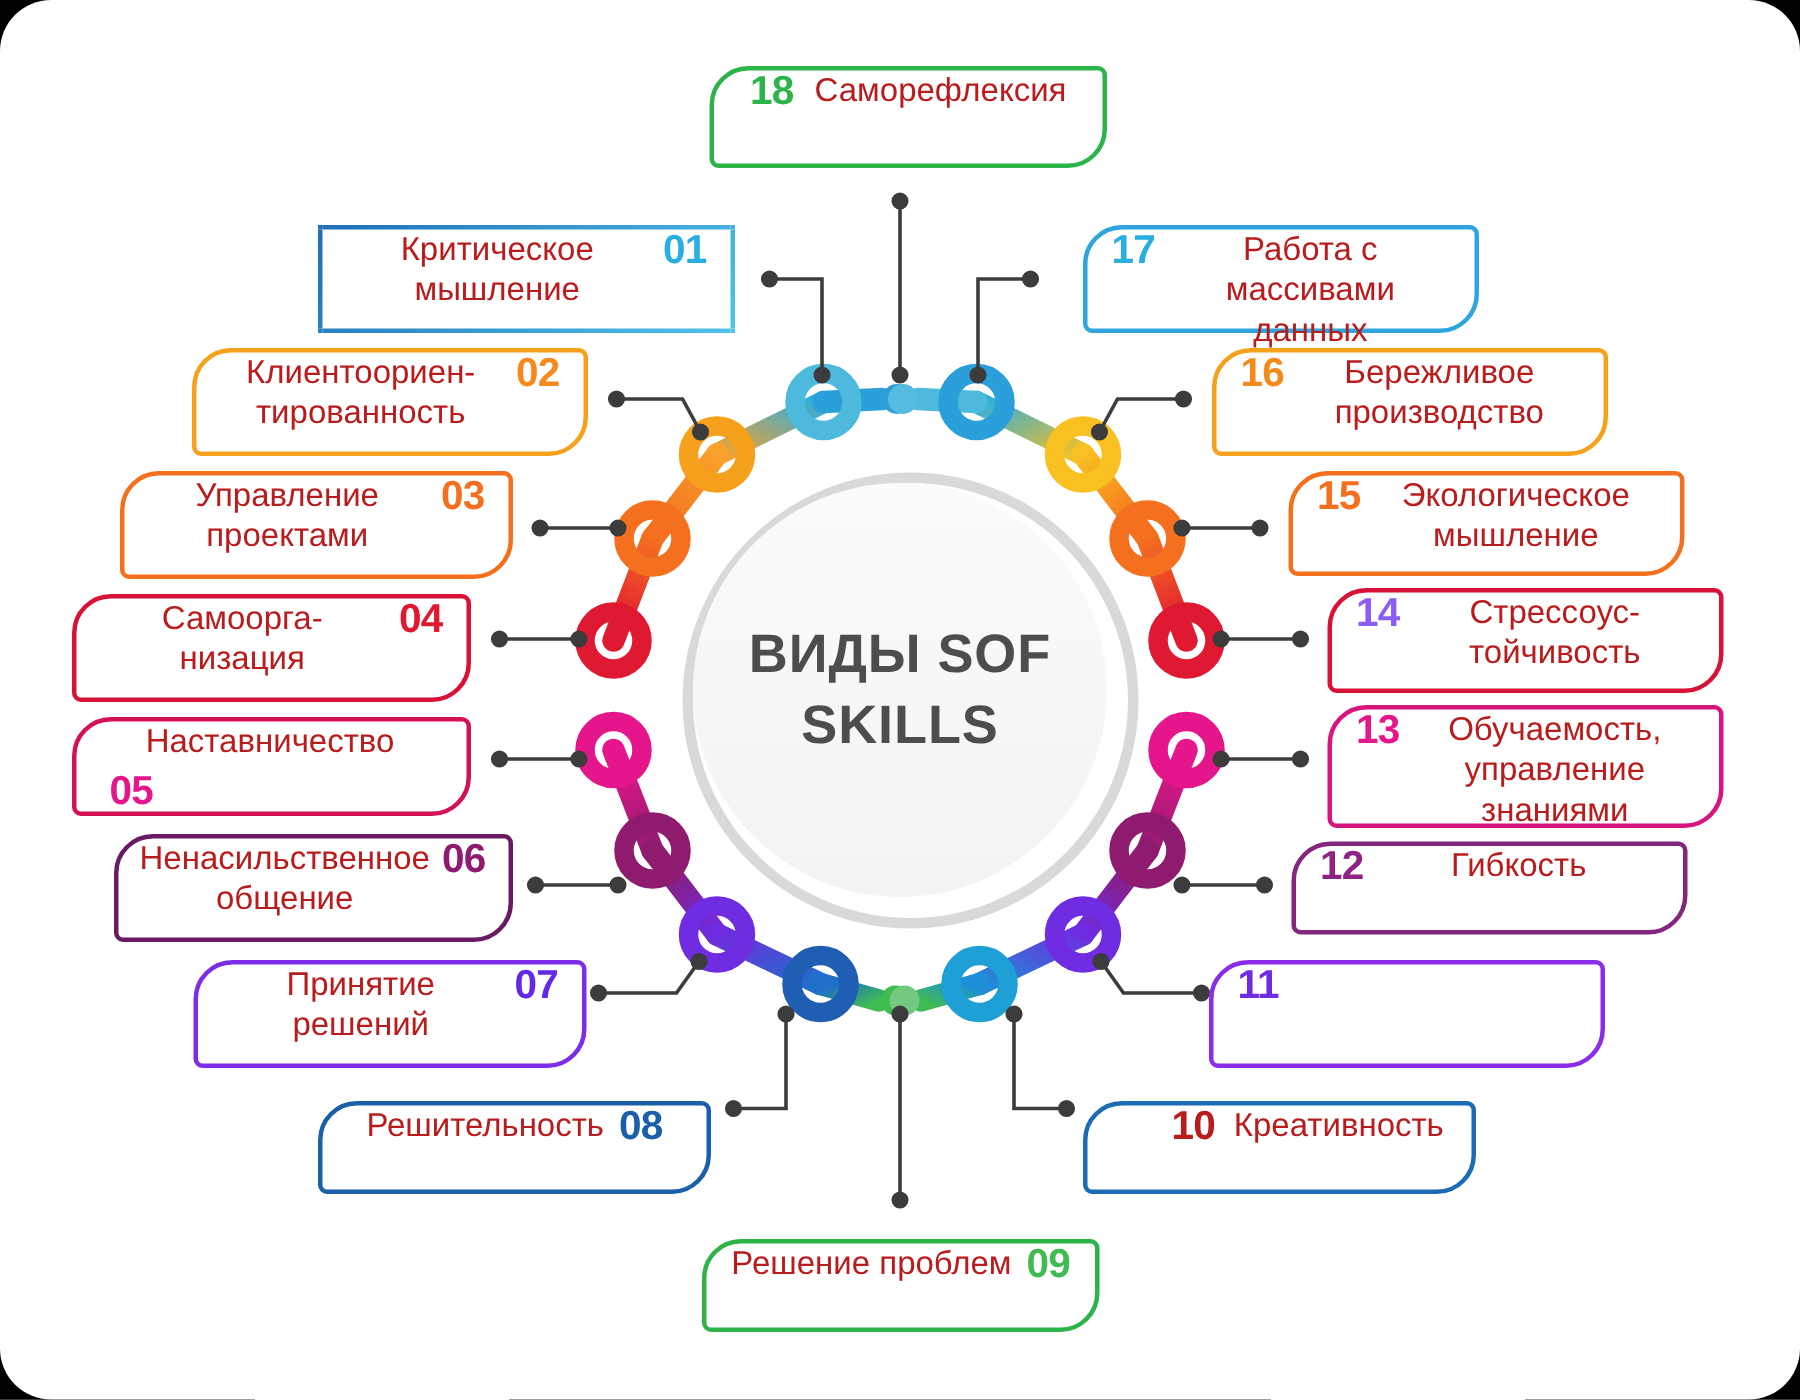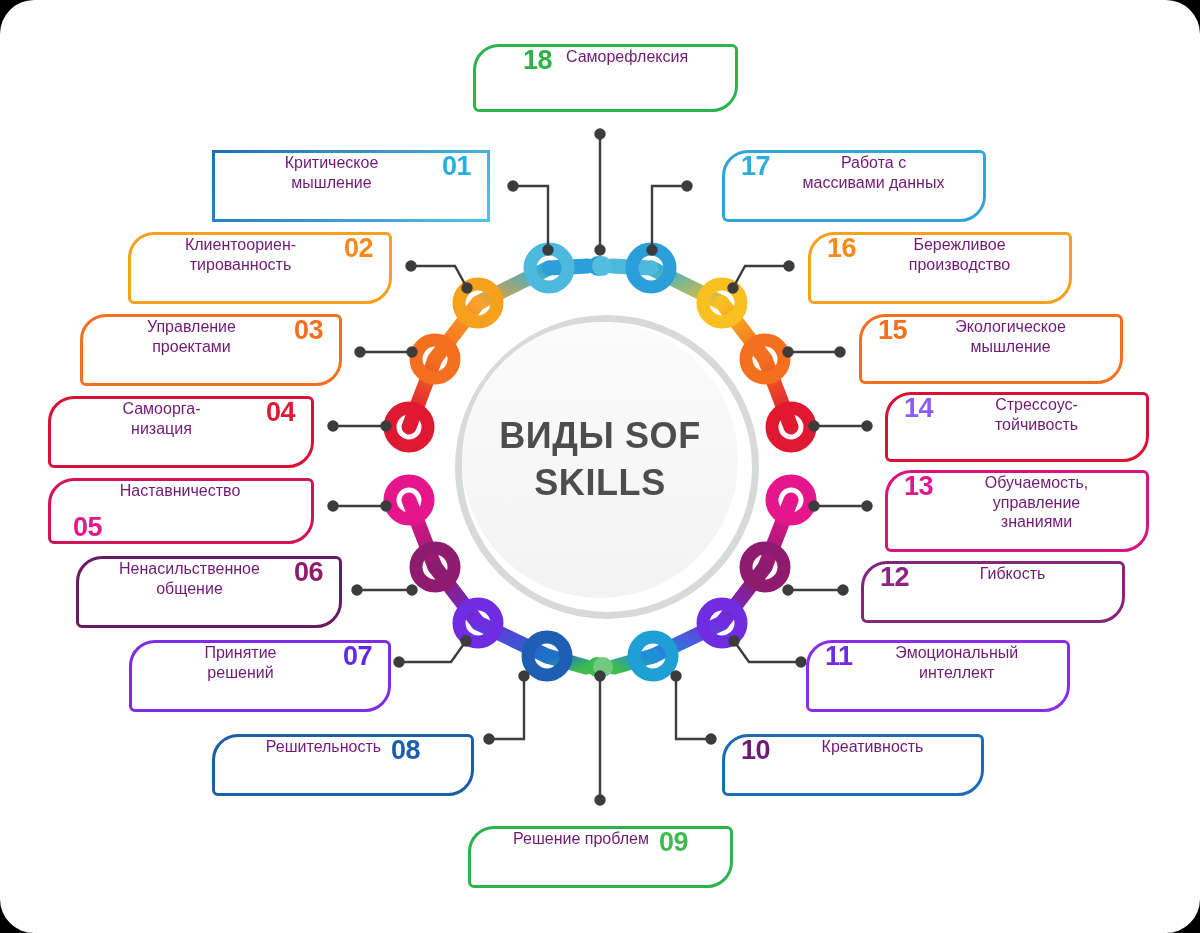--- a/index.html
+++ b/index.html
@@ -14,21 +14,21 @@
        background:#ffffff;border:7px solid #d8d9da;box-shadow:0 0 0 4px #ffffff;}
   #hub-inner{position:absolute;left:462px;top:322px;width:276px;height:276px;border-radius:50%;
        background:linear-gradient(180deg,#fbfbfb 0%,#f3f3f4 100%);}
   #hub-text{position:absolute;left:455px;top:315px;width:290px;height:290px;display:flex;
        align-items:center;justify-content:center;text-align:center;color:#4d4d4d;
        font-size:36px;font-weight:bold;letter-spacing:.6px;line-height:1.3;}
 
   
   .lbl{position:absolute;box-sizing:border-box;background:#fff;border:3px solid #888;
        display:flex;}
-  .lbl .txt{font-size:16px;color:#701a75;line-height:1.22;flex:1;text-align:center;}
+  .lbl .txt{font-size:22px;color:#b91c1c;line-height:1.22;flex:1;text-align:center;}
   .lbl .num{font-size:27px;font-weight:bold;line-height:1;letter-spacing:-.5px;}
   .lbl.left  {border-radius:26px 6px 26px 6px;justify-content:space-between;padding:0 16px 0 14px;}
   .lbl.left  .num{margin-left:8px;}
   .lbl.right {border-radius:26px 6px 26px 6px;flex-direction:row;padding:0 14px 0 16px;}
   .lbl.right .num{margin-right:8px;}
   .lbl.top   {border-radius:26px 6px 26px 6px;padding:0 16px;}
   .lbl.top .num{margin-right:14px;}
   .lbl.bot   {border-radius:26px 6px 26px 6px;padding:0 16px;justify-content:space-between;}
   .lbl.bot .num{margin-left:10px;}
 </style>
@@ -305,32 +305,29 @@
   </div>
 
   <div class="lbl bot" data-name="label-09" style="left:468px;top:826px;width:265px;height:62px;border-color:#2cb34a;justify-content:center;">
     <span class="txt" data-name="label-09-text" style="flex:0 0 auto;">
       <span>Решение проблем</span>
     </span>
     <span class="num" data-name="label-09-number" style="color:#3fbb52;">09</span>
   </div>
 
   <div class="lbl right" data-name="label-10" style="left:722px;top:734px;width:262px;height:62px;">
-    <span class="num" data-name="label-10-number" style="color:#701a75;">10</span>
+    <span class="num" data-name="label-10-number" style="color:#b91c1c;margin-left:40px;">10</span>
     <span class="txt" data-name="label-10-text">
       <span>Креативность</span>
     </span>
   </div>
   <style>.lbl[data-name="label-10"]{border-color:#1b6bb5;}</style>
 
   <div class="lbl right" data-name="label-11" style="left:806px;top:640px;width:264px;height:72px;border-color:#8b2ce8;">
     <span class="num" data-name="label-11-number" style="color:#6f2ce0;">11</span>
-    <span class="txt" data-name="label-11-text">
-      <span>Эмоциональный</span><br><span>интеллект</span>
-    </span>
   </div>
 
   <div class="lbl right" data-name="label-12" style="left:861px;top:561px;width:264px;height:62px;border-color:#83267c;">
     <span class="num" data-name="label-12-number" style="color:#8e2384;">12</span>
     <span class="txt" data-name="label-12-text">
       <span>Гибкость</span>
     </span>
   </div>
 
   <div class="lbl right" data-name="label-13" style="left:885px;top:470px;width:264px;height:82px;border-color:#d8157f;">

